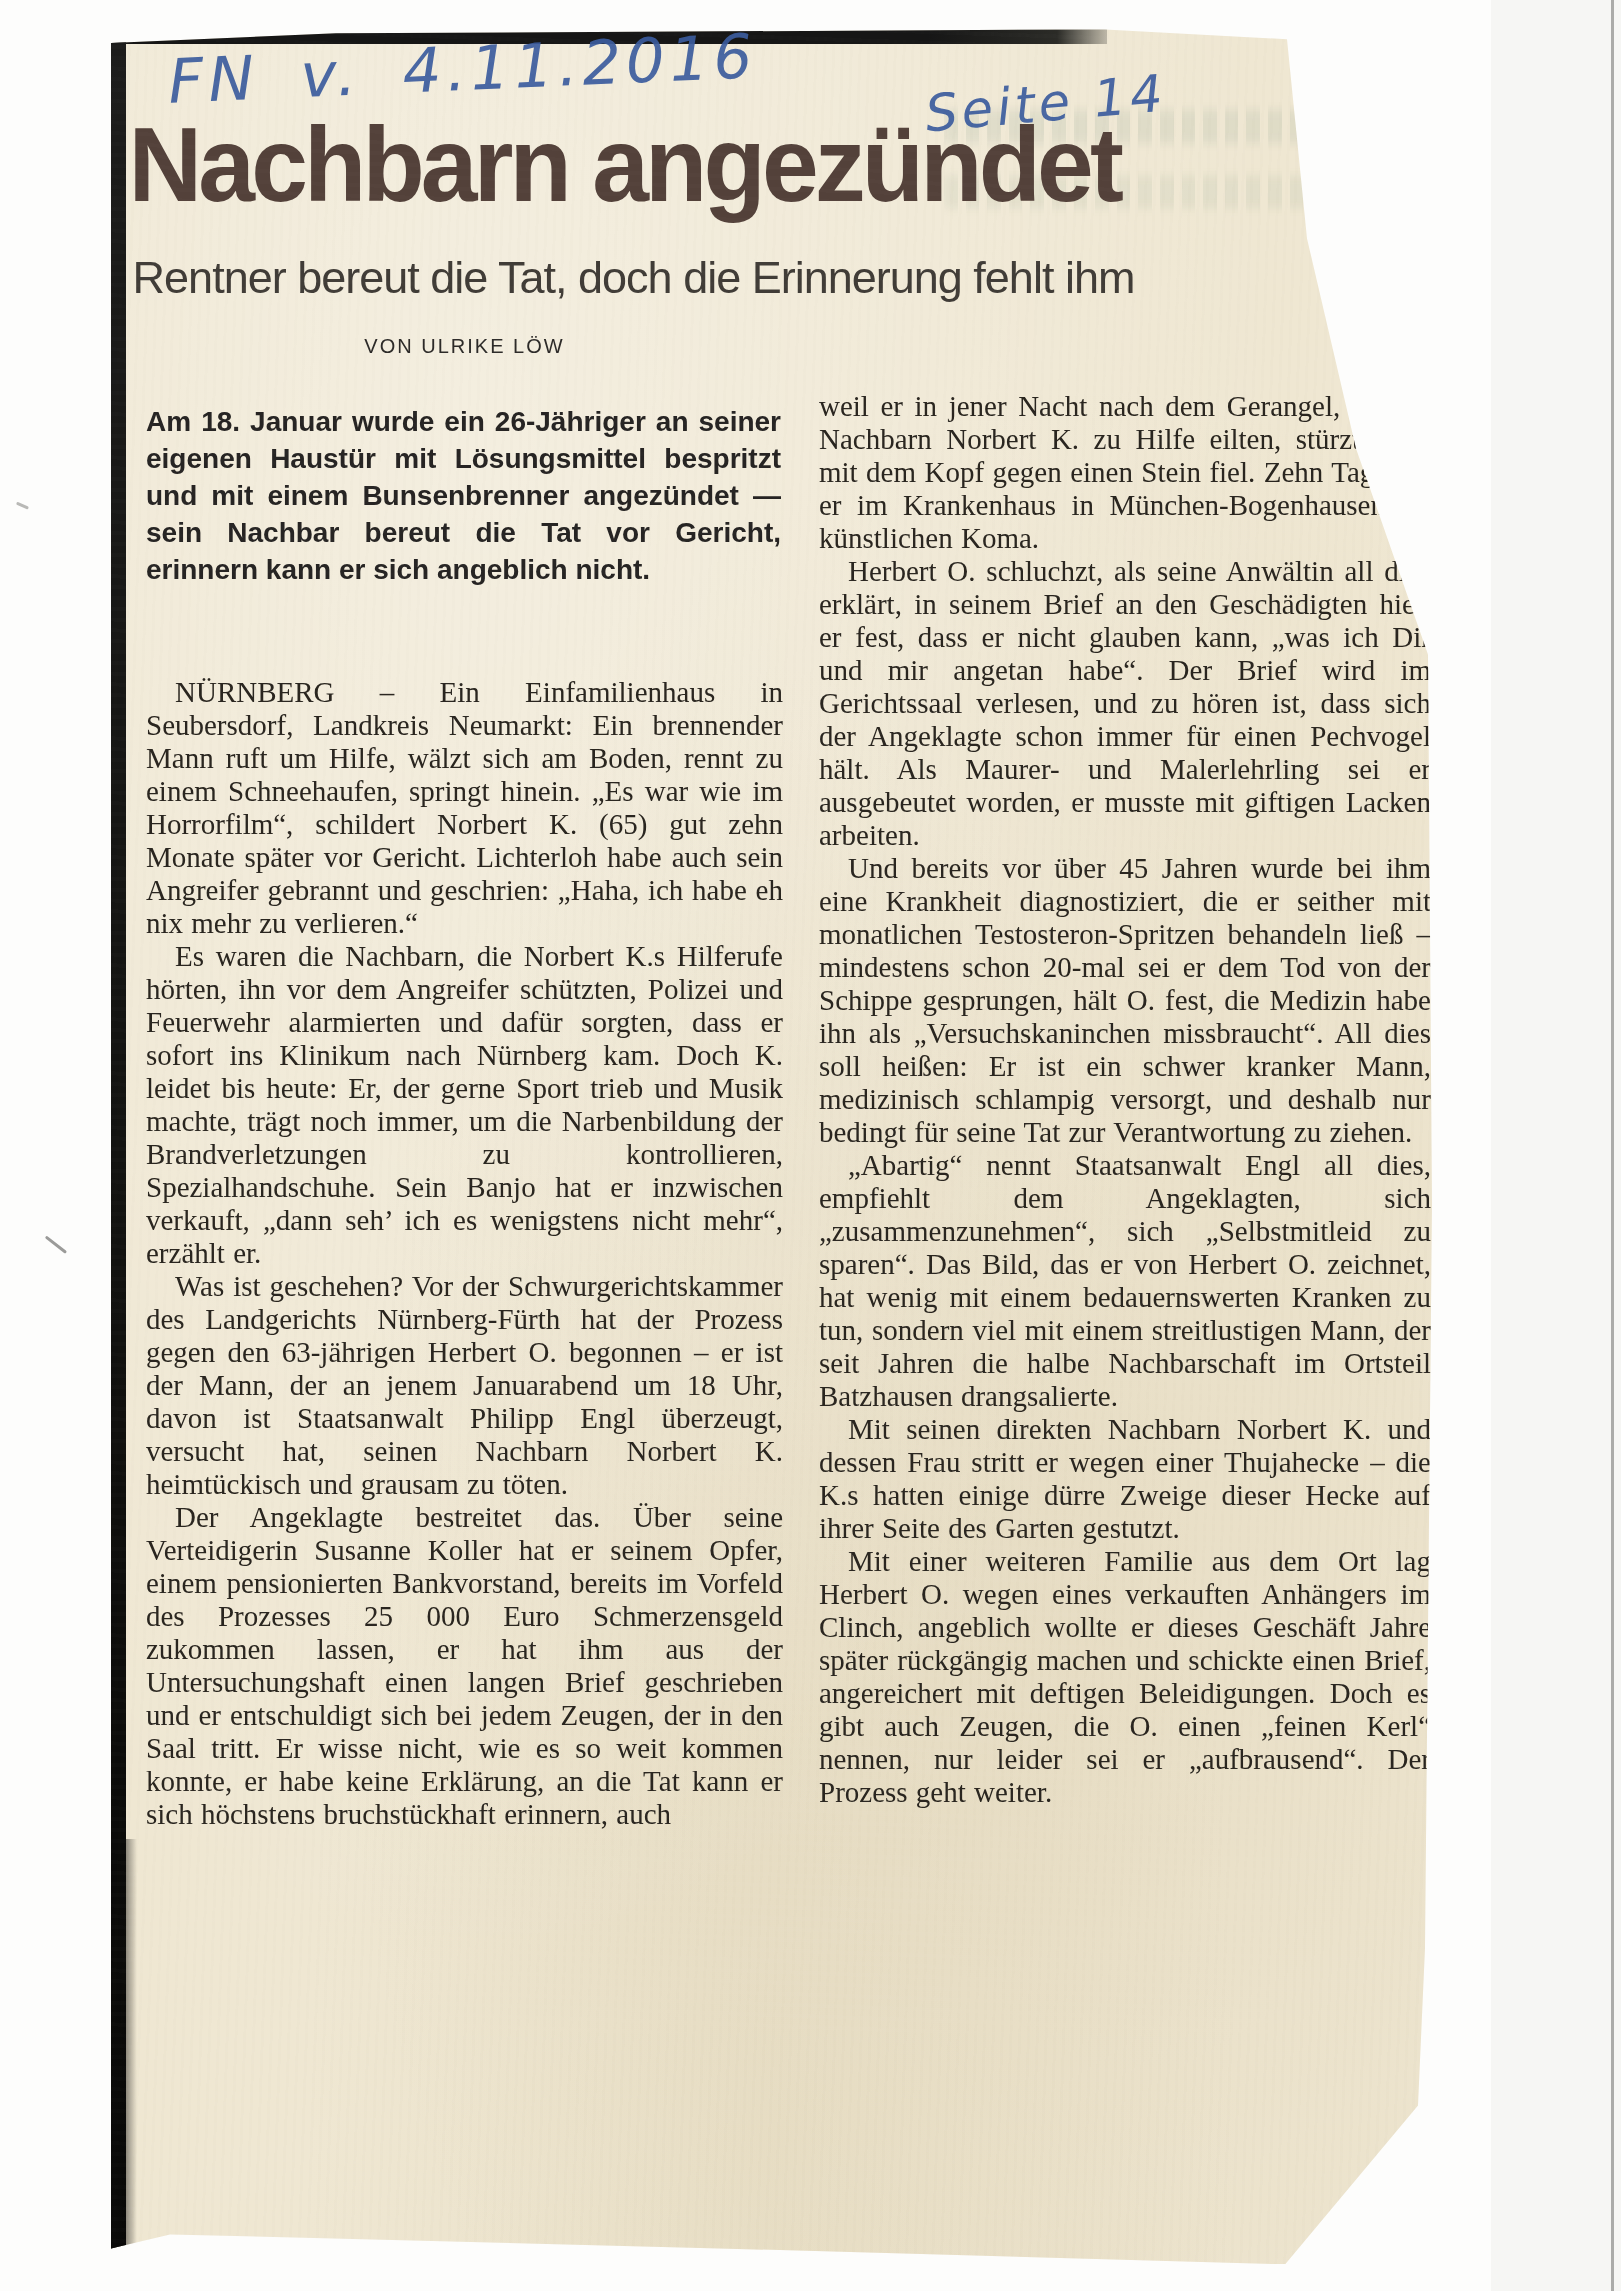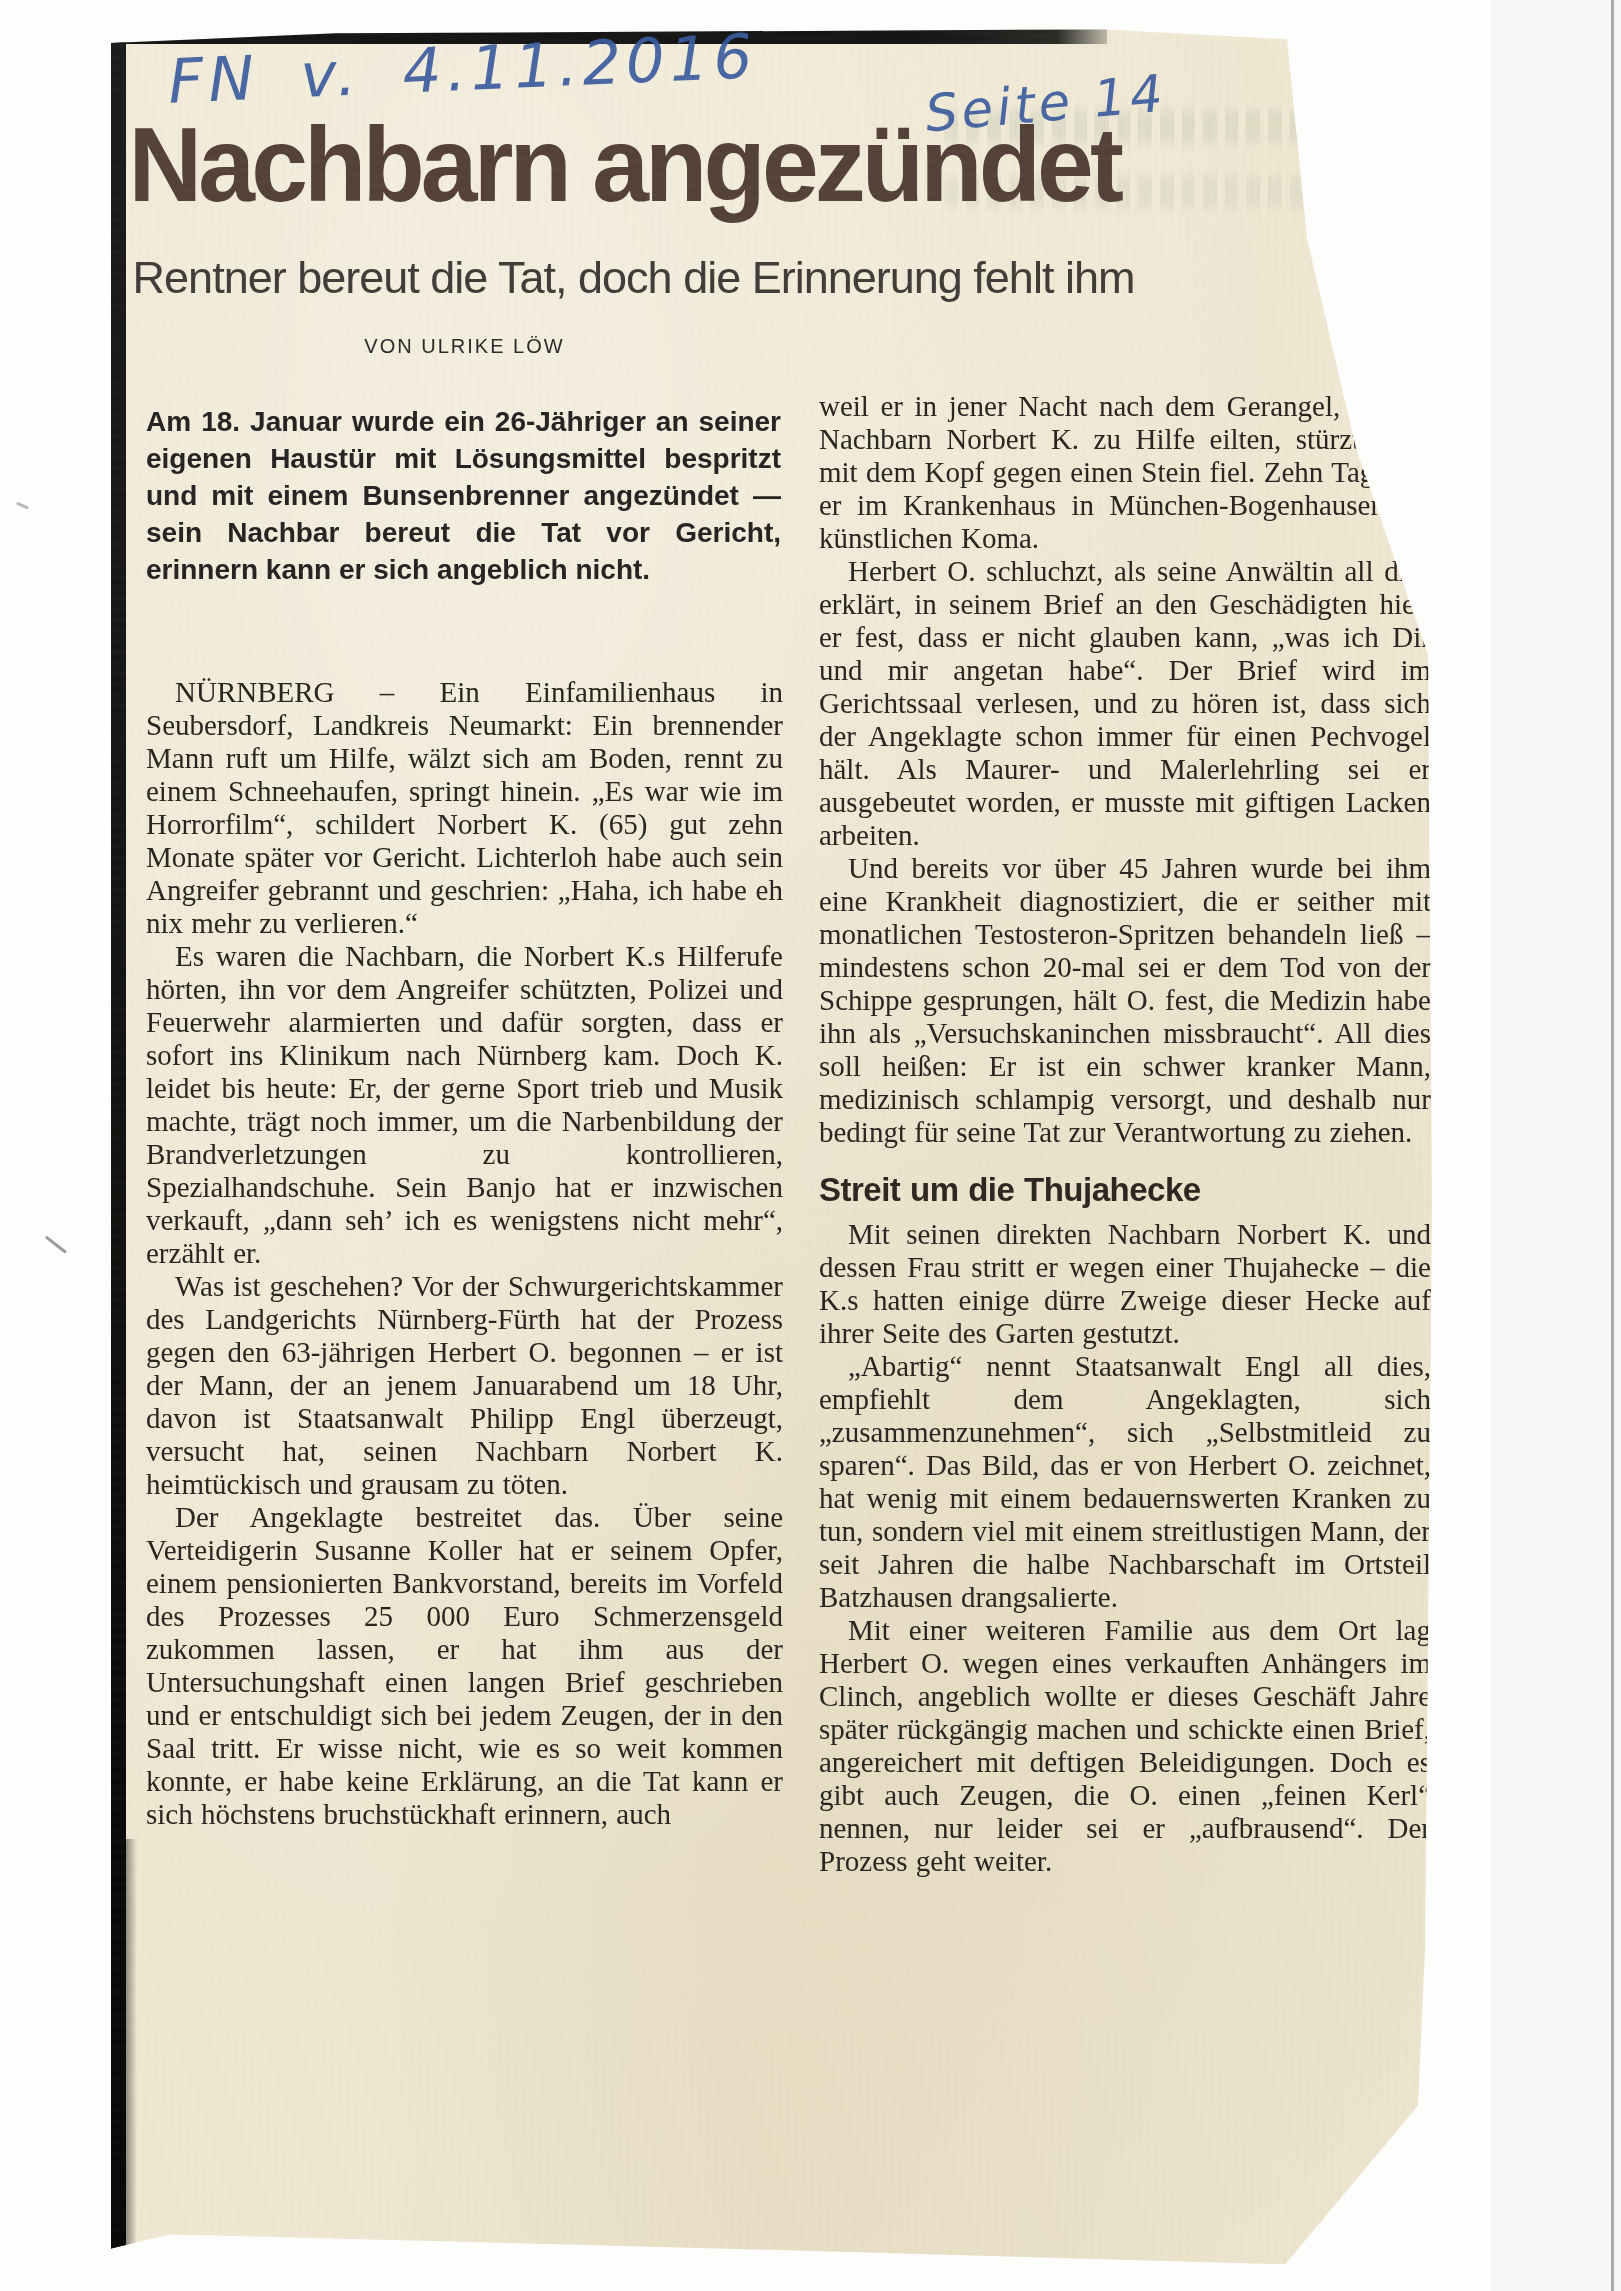--- a/index.html
+++ b/index.html
@@ -124,23 +124,22 @@
       <p>NÜRNBERG – Ein Einfamilienhaus in Seubersdorf, Landkreis Neumarkt: Ein brennender Mann ruft um Hilfe, wälzt sich am Boden, rennt zu einem Schneehaufen, springt hinein. „Es war wie im Horrorfilm“, schildert Norbert K. (65) gut zehn Monate später vor Gericht. Lichterloh habe auch sein Angreifer gebrannt und geschrien: „Haha, ich habe eh nix mehr zu verlieren.“</p>
       <p>Es waren die Nachbarn, die Norbert K.s Hilferufe hörten, ihn vor dem Angreifer schützten, Polizei und Feuerwehr alarmierten und dafür sorgten, dass er sofort ins Klinikum nach Nürnberg kam. Doch K. leidet bis heute: Er, der gerne Sport trieb und Musik machte, trägt noch immer, um die Narbenbildung der Brandverletzungen zu kontrollieren, Spezialhandschuhe. Sein Banjo hat er inzwischen verkauft, „dann seh’ ich es wenigstens nicht mehr“, erzählt er.</p>
       <p>Was ist geschehen? Vor der Schwurgerichtskammer des Landgerichts Nürnberg-Fürth hat der Prozess gegen den 63-jährigen Herbert O. begonnen – er ist der Mann, der an jenem Januarabend um 18 Uhr, davon ist Staatsanwalt Philipp Engl überzeugt, versucht hat, seinen Nachbarn Norbert K. heimtückisch und grausam zu töten.</p>
       <p>Der Angeklagte bestreitet das. Über seine Verteidigerin Susanne Koller hat er seinem Opfer, einem pensionierten Bankvorstand, bereits im Vorfeld des Prozesses 25 000 Euro Schmerzensgeld zukommen lassen, er hat ihm aus der Untersuchungshaft einen langen Brief geschrieben und er entschuldigt sich bei jedem Zeugen, der in den Saal tritt. Er wisse nicht, wie es so weit kommen konnte, er habe keine Erklärung, an die Tat kann er sich höchstens bruchstückhaft erinnern, auch</p>
     </div>
 
     <div class="col col-right">
       <p class="noindent">weil er in jener Nacht nach dem Gerangel, als die Nachbarn Norbert K. zu Hilfe eilten, stürzte und mit dem Kopf gegen einen Stein fiel. Zehn Tage lag er im Krankenhaus in München-Bogenhausen im künstlichen Koma.</p>
       <p>Herbert O. schluchzt, als seine Anwältin all dies erklärt, in seinem Brief an den Geschädigten hielt er fest, dass er nicht glauben kann, „was ich Dir und mir angetan habe“. Der Brief wird im Gerichtssaal verlesen, und zu hören ist, dass sich der Angeklagte schon immer für einen Pechvogel hält. Als Maurer- und Malerlehrling sei er ausgebeutet worden, er musste mit giftigen Lacken arbeiten.</p>
       <p>Und bereits vor über 45 Jahren wurde bei ihm eine Krankheit diagnostiziert, die er seither mit monatlichen Testosteron-Spritzen behandeln ließ – mindestens schon 20-mal sei er dem Tod von der Schippe gesprungen, hält O. fest, die Medizin habe ihn als „Versuchskaninchen missbraucht“. All dies soll heißen: Er ist ein schwer kranker Mann, medizinisch schlampig versorgt, und deshalb nur bedingt für seine Tat zur Verantwortung zu ziehen.</p>
-      <h2 class="crosshead">Streit um die Thujahecke</h2>
+      <p>„Abartig“ nennt Staatsanwalt Engl all dies, empfiehlt dem Angeklagten, sich „zusammenzunehmen“, sich „Selbstmitleid zu sparen“. Das Bild, das er von Herbert O. zeichnet, hat wenig mit einem bedauernswerten Kranken zu tun, sondern viel mit einem streitlustigen Mann, der seit Jahren die halbe Nachbarschaft im Ortsteil Batzhausen drangsalierte.</p>
       <p>Mit seinen direkten Nachbarn Norbert K. und dessen Frau stritt er wegen einer Thujahecke – die K.s hatten einige dürre Zweige dieser Hecke auf ihrer Seite des Garten gestutzt.</p>
-      <p>„Abartig“ nennt Staatsanwalt Engl all dies, empfiehlt dem Angeklagten, sich „zusammenzunehmen“, sich „Selbstmitleid zu sparen“. Das Bild, das er von Herbert O. zeichnet, hat wenig mit einem bedauernswerten Kranken zu tun, sondern viel mit einem streitlustigen Mann, der seit Jahren die halbe Nachbarschaft im Ortsteil Batzhausen drangsalierte.</p>
       <p>Mit einer weiteren Familie aus dem Ort lag Herbert O. wegen eines verkauften Anhängers im Clinch, angeblich wollte er dieses Geschäft Jahre später rückgängig machen und schickte einen Brief, angereichert mit deftigen Beleidigungen. Doch es gibt auch Zeugen, die O. einen „feinen Kerl“ nennen, nur leider sei er „aufbrausend“. Der Prozess geht weiter.</p>
     </div>
 
   </div>
 
   <div class="pencil-mark mark-a"></div>
   <div class="pencil-mark mark-b"></div>
   <div class="scanline"></div>
 
 </div>

